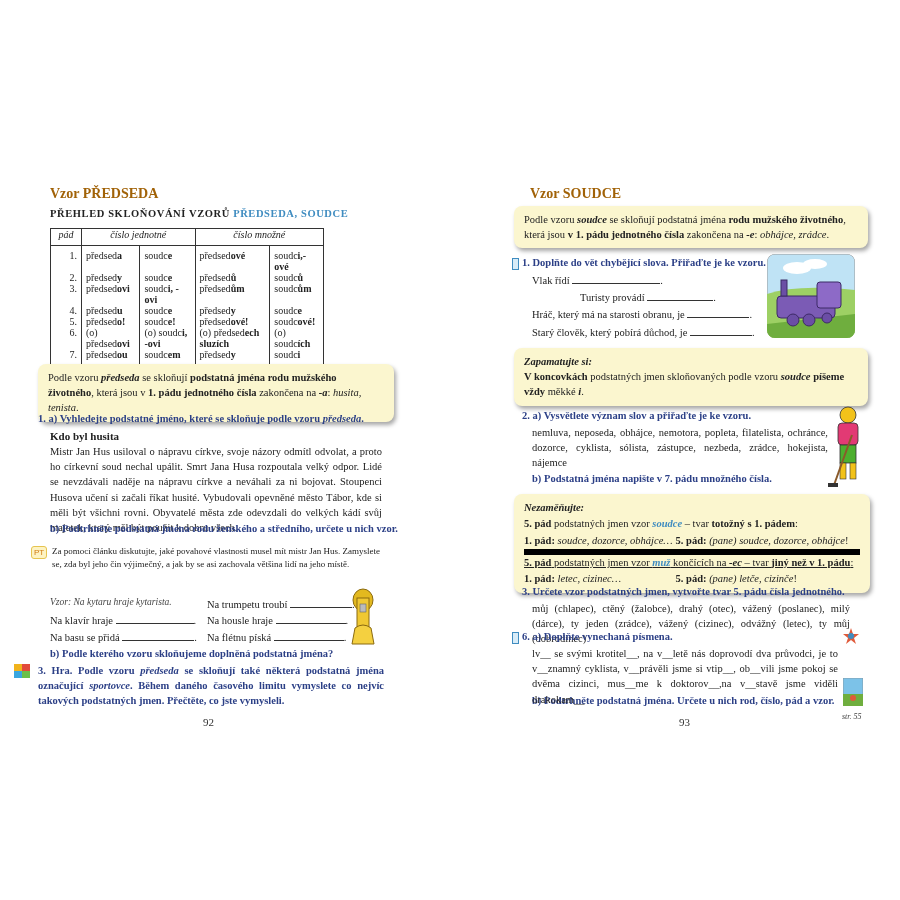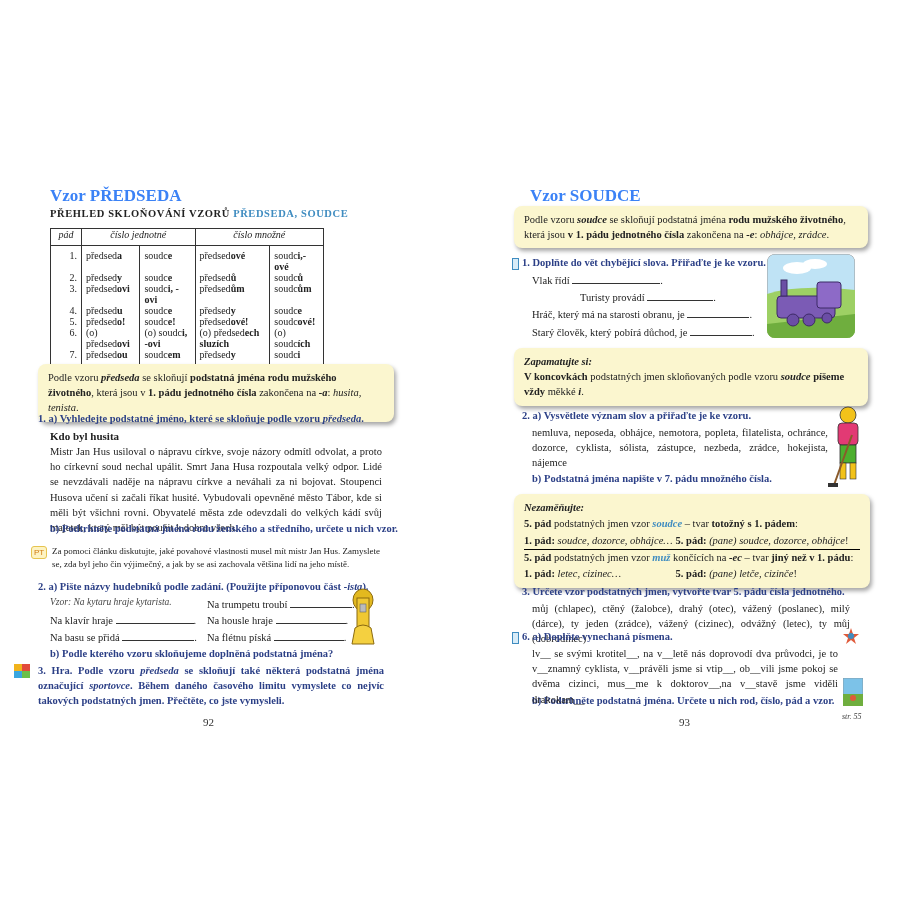--- a/index.html
+++ b/index.html
@@ -1,20 +1,20 @@
 <!DOCTYPE html>
 <html><head>
 <meta charset="utf-8">
 <style>
   html, body { margin:0; padding:0; }
   body { width:900px; height:900px; background:#ffffff; position:relative; overflow:hidden;
          font-family:"Liberation Serif", "DejaVu Serif", serif; color:#222; font-size:10.5px; }
   .page { position:absolute; top:0; }
   .abs { position:absolute; }
-  .h-red { color:#3b82f6; font-weight:bold; font-size:17px; }
+  .h-red { color:#a16207; font-weight:bold; font-size:14px; }
   .lightblue { color:#3f8cc0; }
   .bold { font-weight:bold; }
   .it { font-style:italic; }
   .note-box { position:absolute; background:#fbf6cf; border-radius:8px;
               box-shadow: 2px 3px 4px rgba(0,0,0,0.35); padding:6px 10px; line-height:1.45; }
   .task { color:#2b3f86; font-weight:bold; }
   .para { line-height:1.45; text-align:justify; }
   table.decl { border-collapse:collapse; font-size:10px; }
   table.decl td, table.decl th { padding:0 4px; vertical-align:top; }
   table.decl th { font-style:italic; font-weight:normal; border-bottom:1.5px solid #333; height:16px; }
@@ -106,23 +106,20 @@
   </div>
 
   <div class="abs bold" style="left:50px;top:430px;font-size:11px;">Kdo byl husita</div>
   <div class="abs para" style="left:50px;top:444px;width:332px;">Mistr Jan Hus usiloval o nápravu církve, svoje názory odmítl odvolat, a proto ho církevní soud nechal upálit. Smrt Jana Husa rozpoutala velký odpor. Lidé se nevzdávali naděje na nápravu církve a neváhali za ni bojovat. Stoupenci Husova učení si začali říkat husité. Vybudovali opevněné město Tábor, kde si měli být všichni rovni. Obyvatelé města zde odevzdali do velkých kádí svůj majetek, který měl být použit k dobru všech.</div>
 
   <div class="abs task" style="left:50px;top:523px;">b) Podtrhněte podstatná jména rodu ženského a středního, určete u nich vzor.</div>
 
   <div class="abs" style="left:31px;top:546px;font-family:'Liberation Sans',sans-serif;font-size:8px;color:#d07a10;background:#fdf3c3;border:1px solid #e6c44f;border-radius:3px;padding:0 2px;line-height:11px;">PT</div>
   <div class="abs" style="left:52px;top:545px;width:330px;font-size:9px;line-height:1.45;">Za pomoci článku diskutujte, jaké povahové vlastnosti musel mít mistr Jan Hus. Zamyslete se, zda byl jeho čin výjimečný, a jak by se asi zachovala většina lidí na jeho místě.</div>
 
-  <div class="abs task" style="left:38px;top:581px;">
-    <span>2. a) Pište názvy hudebníků podle zadání. (Použijte příponovou část </span><span class="it">-ista</span><span>).</span>
-  </div>
 
   <div class="abs it" style="left:50px;top:597px;font-size:9.5px;color:#444;">Vzor: Na kytaru hraje kytarista.</div>
   <div class="abs" style="left:207px;top:597px;">
     <span>Na trumpetu troubí</span> <span class="blank" style="width:62px;"></span>.
   </div>
   <div class="abs" style="left:50px;top:613px;">
     <span>Na klavír hraje</span> <span class="blank" style="width:78px;"></span>.
   </div>
   <div class="abs" style="left:207px;top:613px;">
     <span>Na housle hraje</span> <span class="blank" style="width:70px;"></span>.
@@ -215,21 +212,21 @@
   </svg>
 
   <div class="note-box" style="left:64px;top:494px;width:336px;line-height:1.55;">
     <div class="bold it">Nezaměňujte:</div>
     <div>
       <span class="bold">5. pád</span><span> podstatných jmen vzor </span><span class="it lightblue bold">soudce</span><span> – tvar </span><span class="bold">totožný s 1. pádem</span><span>:</span>
     </div>
     <div>
       <span class="bold">1. pád: </span><span class="it" style="display:inline-block;width:118px;">soudce, dozorce, obhájce…</span><span class="bold">5. pád: </span><span class="it">(pane) soudce, dozorce, obhájce</span><span>!</span>
     </div>
-    <div style="border-top:1px solid #000000;">
+    <div style="border-top:6px solid #000000;text-decoration:underline;">
       <span class="bold">5. pád</span><span> podstatných jmen vzor </span><span class="it lightblue bold">muž</span><span> končících na </span><span class="bold it">-ec</span><span> – tvar </span><span class="bold">jiný než v 1. pádu</span><span>:</span>
     </div>
     <div>
       <span class="bold">1. pád: </span><span class="it" style="display:inline-block;width:118px;">letec, cizinec…</span><span class="bold">5. pád: </span><span class="it">(pane) letče, cizinče</span><span>!</span>
     </div>
   </div>
 
   <div class="abs task" style="left:72px;top:586px;">3. Určete vzor podstatných jmen, vytvořte tvar 5. pádu čísla jednotného.</div>
   <div class="abs para" style="left:82px;top:601px;width:318px;">můj (chlapec), ctěný (žalobce), drahý (otec), vážený (poslanec), milý (dárce), ty jeden (zrádce), vážený (cizinec), odvážný (letec), ty můj (dobrodinec)</div>
 

